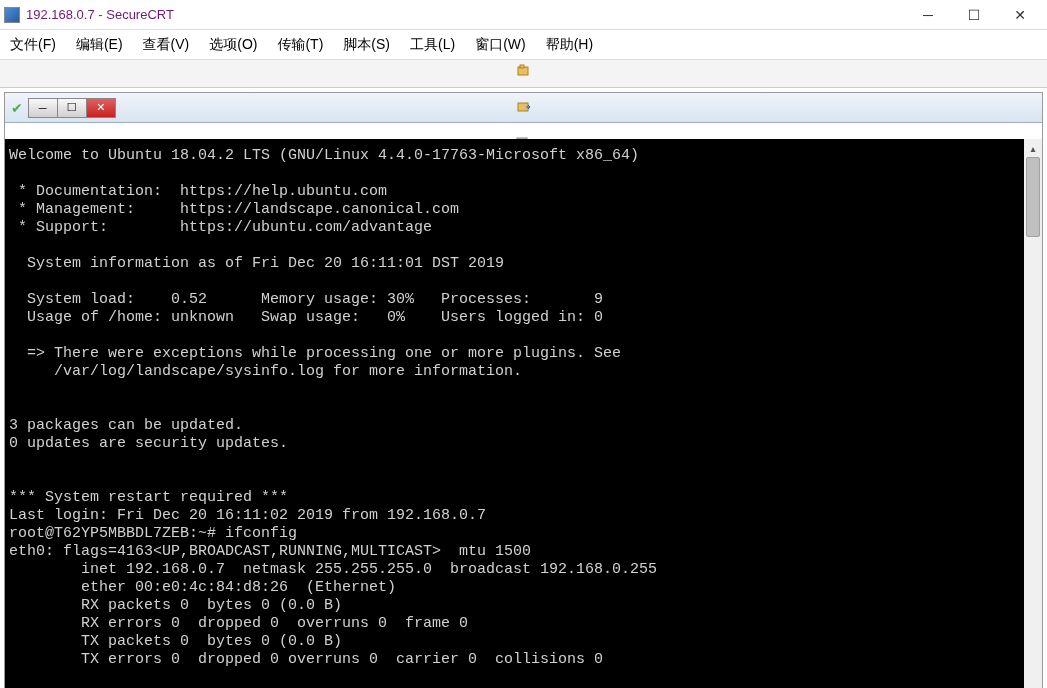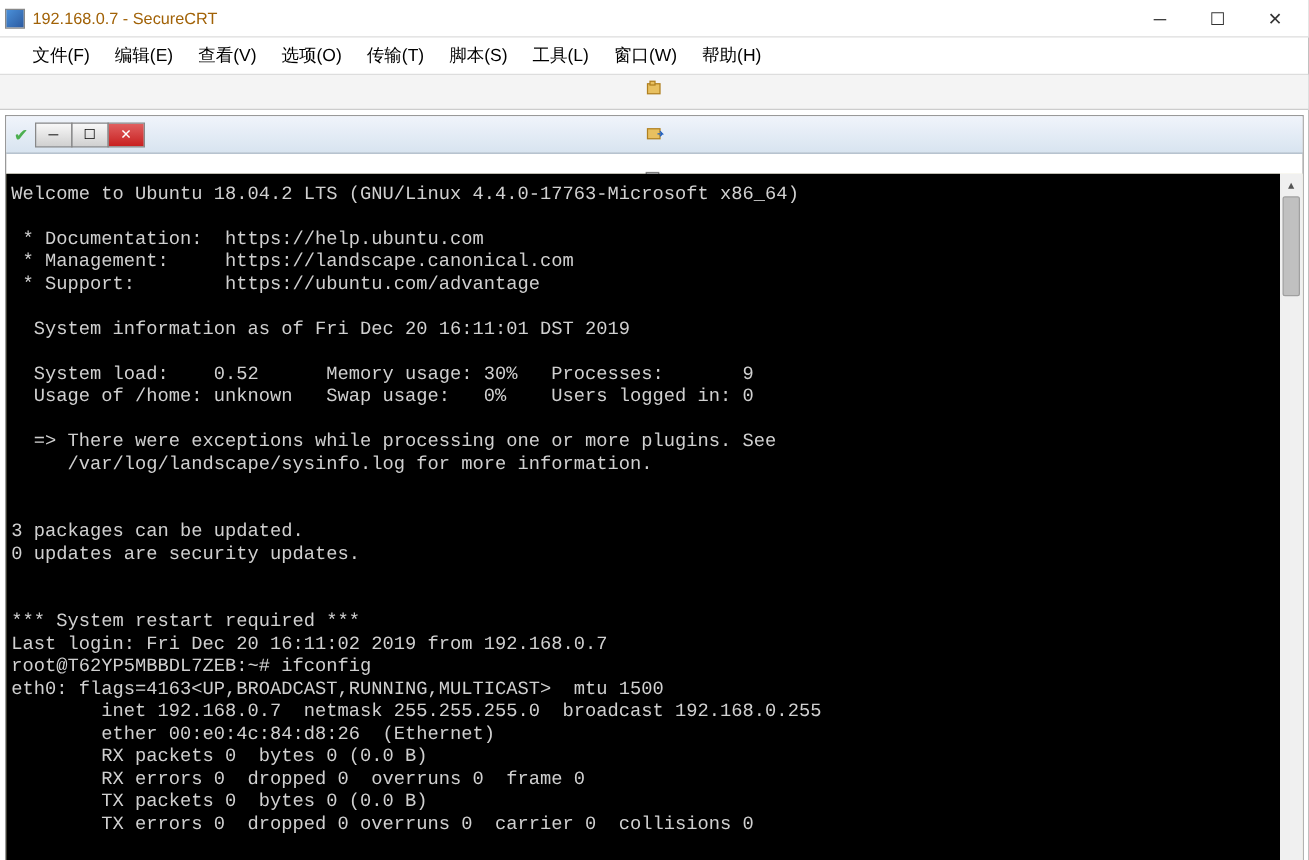--- a/index.html
+++ b/index.html
@@ -18,33 +18,33 @@
   align-items: center;
   padding: 0 4px;
   border-bottom: 1px solid #ddd;
 }
 .titlebar-icon {
   width: 16px; height: 16px;
   background: linear-gradient(135deg, #4a90d9, #2c5aa0);
   border: 1px solid #888;
   margin-right: 6px;
 }
-.titlebar-title { flex: 1; font-size: 13px; color: #a16207; }
+.titlebar-title { flex: 1; font-size: 13px; color: #701a75; }
 .win-controls { display: flex; gap: 0; }
 .win-btn {
   width: 46px; height: 30px;
   display: flex; align-items: center; justify-content: center;
   font-size: 14px; color: #333;
   background: transparent;
 }
 .menubar {
   height: 30px;
   display: flex;
   align-items: center;
-  padding: 0 18px;
+  padding: 0 2px;
   gap: 4px;
   border-bottom: 1px solid #ddd;
   font-size: 14px;
 }
 .menu-item {
   padding: 3px 8px;
   color: #000;
 }
 .toolbar {
   height: 28px;

